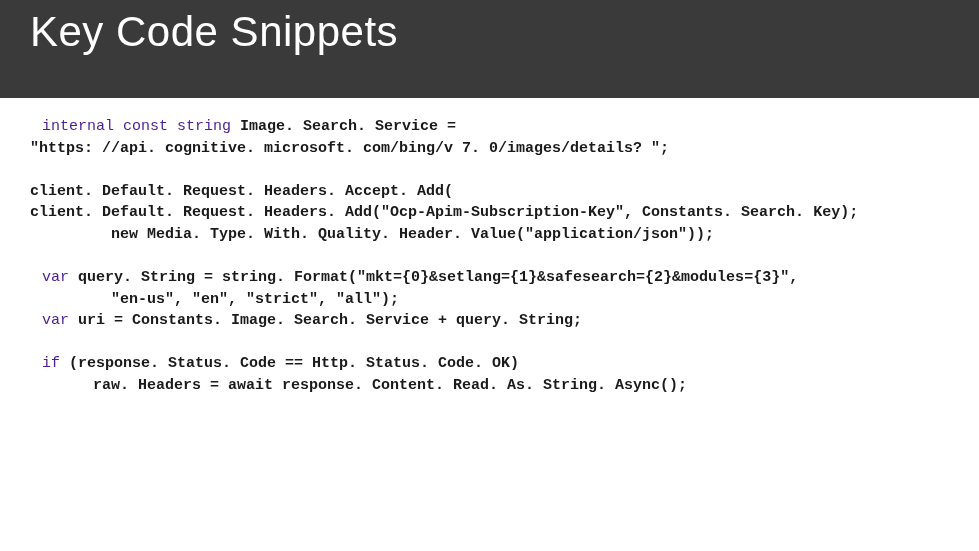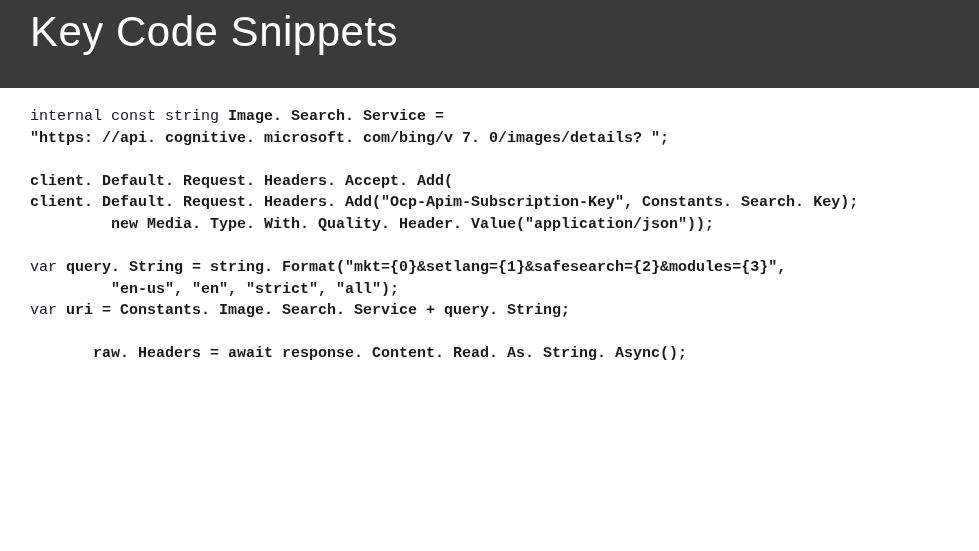--- a/index.html
+++ b/index.html
@@ -9,21 +9,21 @@
   }
   body {
     width: 979px;
     height: 551px;
     background: #fff;
     overflow: hidden;
   }
   .header {
     background: #3a3a3a;
     padding: 8px 22px 14px 30px;
-    height: 88px;
+    height: 98px;
     display: flex;
     align-items: flex-start;
   }
   .title {
     color: #ffffff;
     font-family: "Segoe UI Light", "Segoe UI", sans-serif;
     font-weight: 300;
     font-size: 42px;
     letter-spacing: 0.5px;
   }
@@ -32,21 +32,21 @@
     font-family: Consolas, "Courier New", monospace;
     font-size: 15px;
     line-height: 1.45;
     color: #1a1a1a;
     font-weight: bold;
   }
   .code-area pre {
     font-family: inherit;
     white-space: pre;
   }
-  .kw { color: #0f172a; font-weight: normal; }
+  .kw { color: #4c1d95; font-weight: normal; margin-left: 12px; }
   .cm { color: #008e3c; font-weight: normal; }
   .blank { height: 21px; }
 </style>
 </head>
 <body>
 
 <div class="header">
   <div class="title">Key Code Snippets</div>
 </div>
 
@@ -55,14 +55,15 @@
 <pre><span>"https: //api. cognitive. microsoft. com/bing/v 7. 0/images/details? ";</span></pre>
 <div class="blank"></div>
 <pre><span>client. Default. Request. Headers. Accept. Add(</span></pre>
 <pre><span>client. Default. Request. Headers. Add("Ocp-Apim-Subscription-Key", Constants. Search. Key);</span></pre>
 <pre><span>         new Media. Type. With. Quality. Header. Value("application/json"));</span></pre>
 <div class="blank"></div>
 <pre><span class="kw">var</span><span> query. String = string. Format("mkt={0}&amp;setlang={1}&amp;safesearch={2}&amp;modules={3}",</span></pre>
 <pre><span>         "en-us", "en", "strict", "all");</span></pre>
 <pre><span class="kw">var</span><span> uri = Constants. Image. Search. Service + query. String;</span></pre>
 <div class="blank"></div>
+<pre><span class="kw">if</span><span> (response. Status. Code == Http. Status. Code. OK)</span></pre>
 <pre><span>       raw. Headers = await response. Content. Read. As. String. Async();</span></pre>
 </div>
 
 </body></html>

